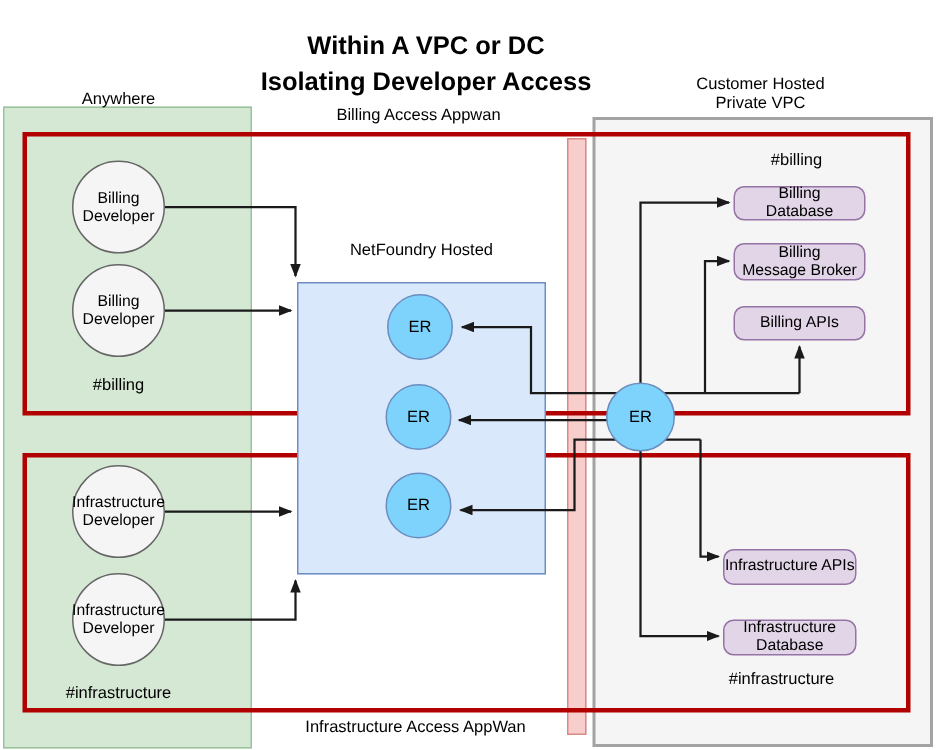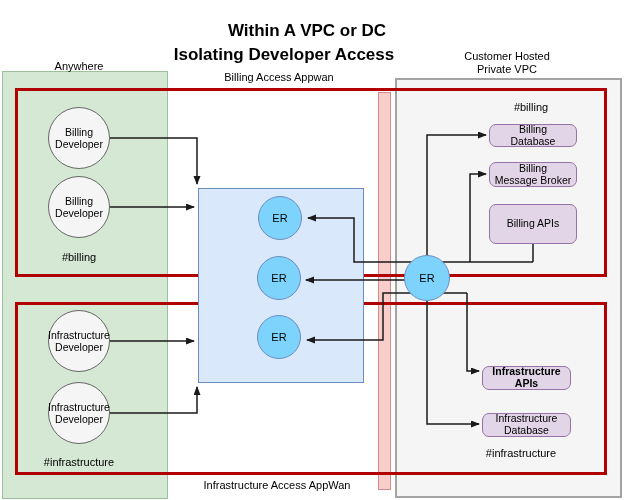--- a/index.html
+++ b/index.html
@@ -98,44 +98,45 @@
   </div>
 
   <div class="abs svc" style="left:489px;top:124px;width:88px;height:23px;">
     <div>Billing</div>
     <div>Database</div>
   </div>
   <div class="abs svc" style="left:489px;top:162px;width:88px;height:25px;">
     <div>Billing</div>
     <div>Message Broker</div>
   </div>
-  <div class="abs svc" style="left:489px;top:204px;width:88px;height:40px;">
+  <div class="abs svc" style="left:489px;top:204px;width:88px;height:23px;">
     <div>Billing APIs</div>
   </div>
 
-  <div class="abs svc" style="left:482px;top:366px;width:89px;height:24px;font-weight:bold;">
+  <div class="abs svc" style="left:482px;top:366px;width:89px;height:24px;">
     <div>Infrastructure APIs</div>
   </div>
   <div class="abs svc" style="left:482px;top:413px;width:89px;height:24px;">
     <div>Infrastructure</div>
     <div>Database</div>
   </div>
 
   <div class="abs title" style="left:284px;top:2px;margin-top:43px;">Isolating Developer Access</div>
-  <div class="abs title" style="left:284px;top:21px;margin-left:23px;">Within A VPC or DC</div>
+  <div class="abs title" style="left:284px;top:21px;">Within A VPC or DC</div>
 
   <div class="abs lbl" style="left:79px;top:60px;text-align:center;">Anywhere</div>
   <div class="abs lbl" style="left:279px;top:71px;">Billing Access Appwan</div>
 
   <div class="abs lbl" style="left:507px;top:50px;">
     <div>Customer Hosted</div>
     <div>Private VPC</div>
   </div>
 
   <div class="abs lbl" style="left:281px;top:161px;">
+    <div>NetFoundry Hosted</div>
   </div>
 
   <div class="abs lbl" style="left:79px;top:251px;">#billing</div>
   <div class="abs lbl" style="left:531px;top:101px;">#billing</div>
   <div class="abs lbl" style="left:79px;top:456px;">#infrastructure</div>
   <div class="abs lbl" style="left:521px;top:447px;">#infrastructure</div>
 
   <div class="abs lbl" style="left:277px;top:479px;">Infrastructure Access AppWan</div>
 
 </div>

